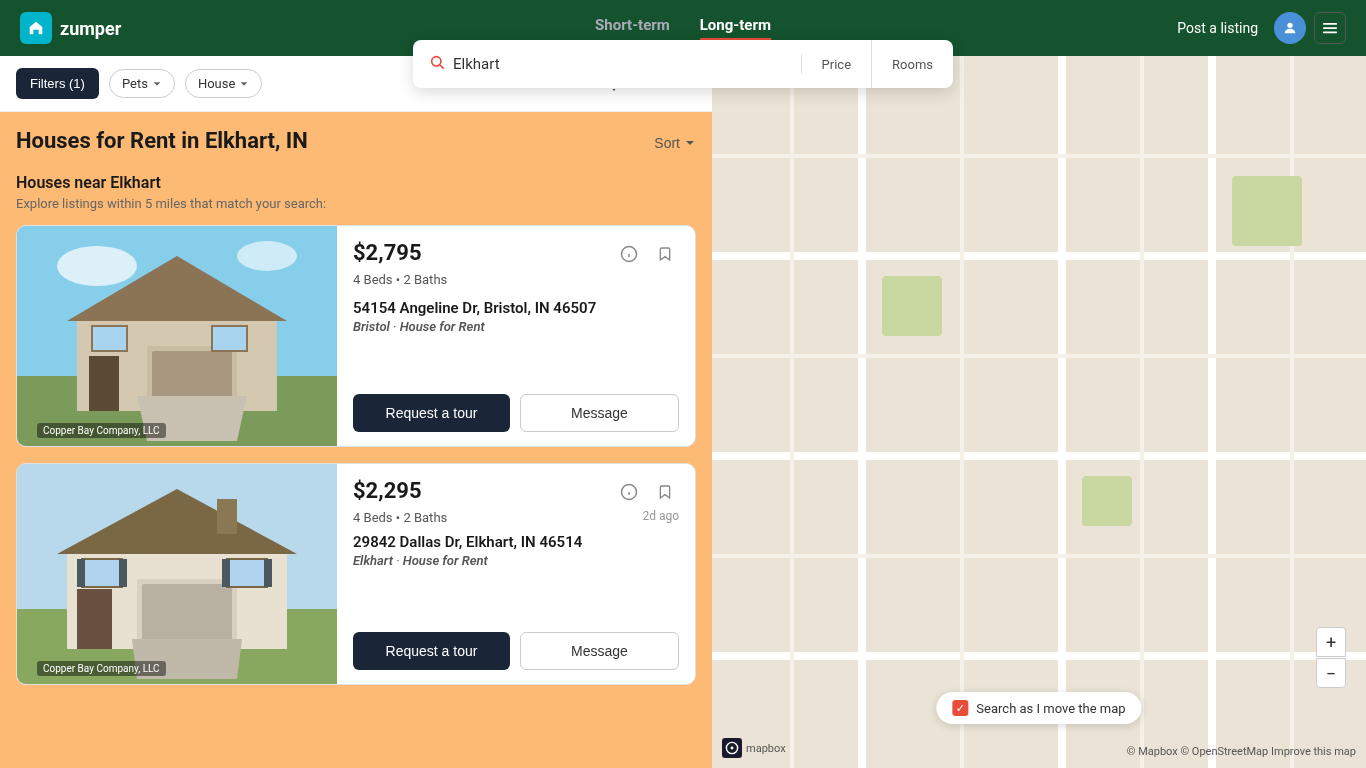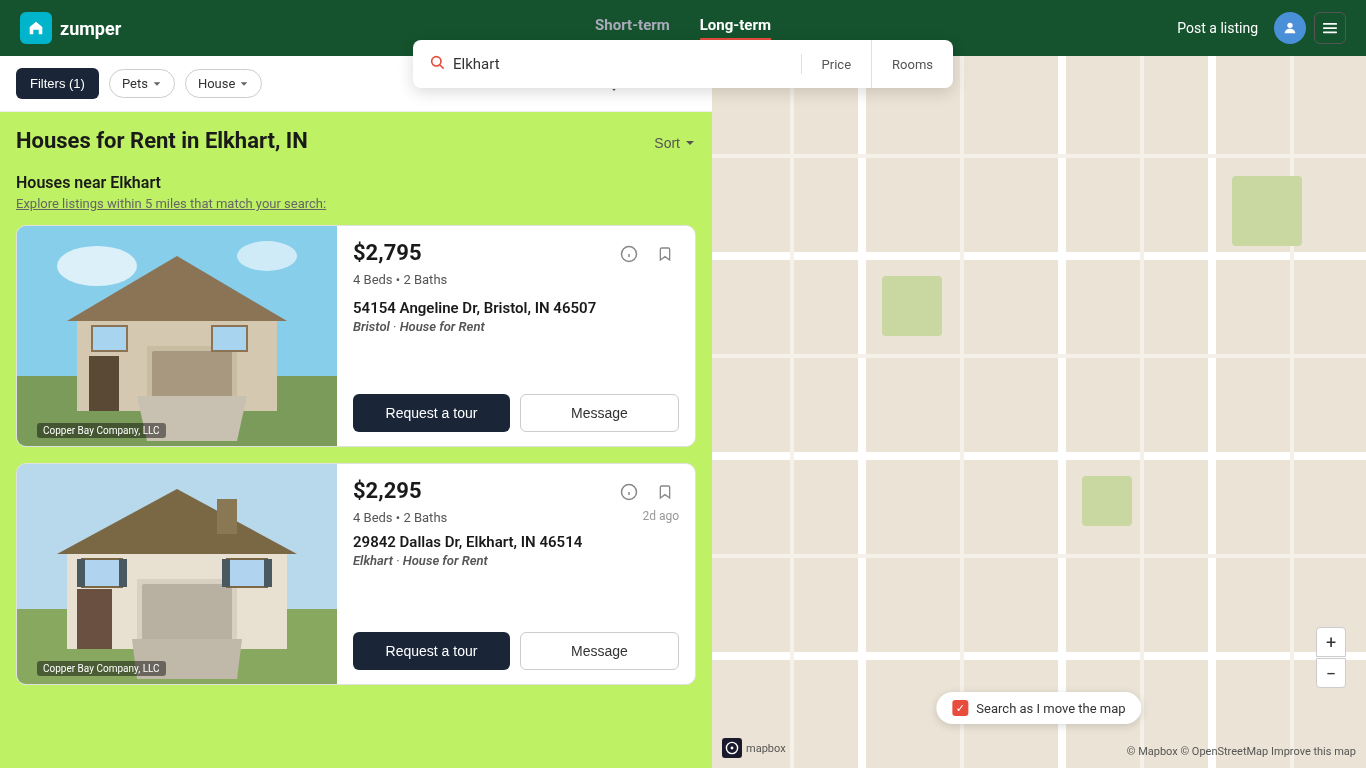--- a/index.html
+++ b/index.html
@@ -141,21 +141,21 @@
 
     
     .main-layout {
       display: flex;
       height: calc(768px - 56px);
     }
 
     
     .left-panel {
       width: 712px;
-      background: #bef264;
+      background: #fdba74;
       overflow-y: auto;
       flex-shrink: 0;
     }
 
     
     .filter-bar {
       display: flex;
       align-items: center;
       padding: 12px 16px;
       background: white;
@@ -226,21 +226,20 @@
     .section-title {
       font-size: 16px;
       font-weight: 600;
       color: #1a1a1a;
       margin-bottom: 4px;
     }
     .section-subtitle {
       font-size: 13px;
       color: #666;
       margin-bottom: 14px;
-      text-decoration: underline;
     }
 
     
     .listing-card {
       border: 1px solid #e0e0e0;
       border-radius: 10px;
       overflow: hidden;
       margin-bottom: 16px;
       background: white;
       display: flex;

